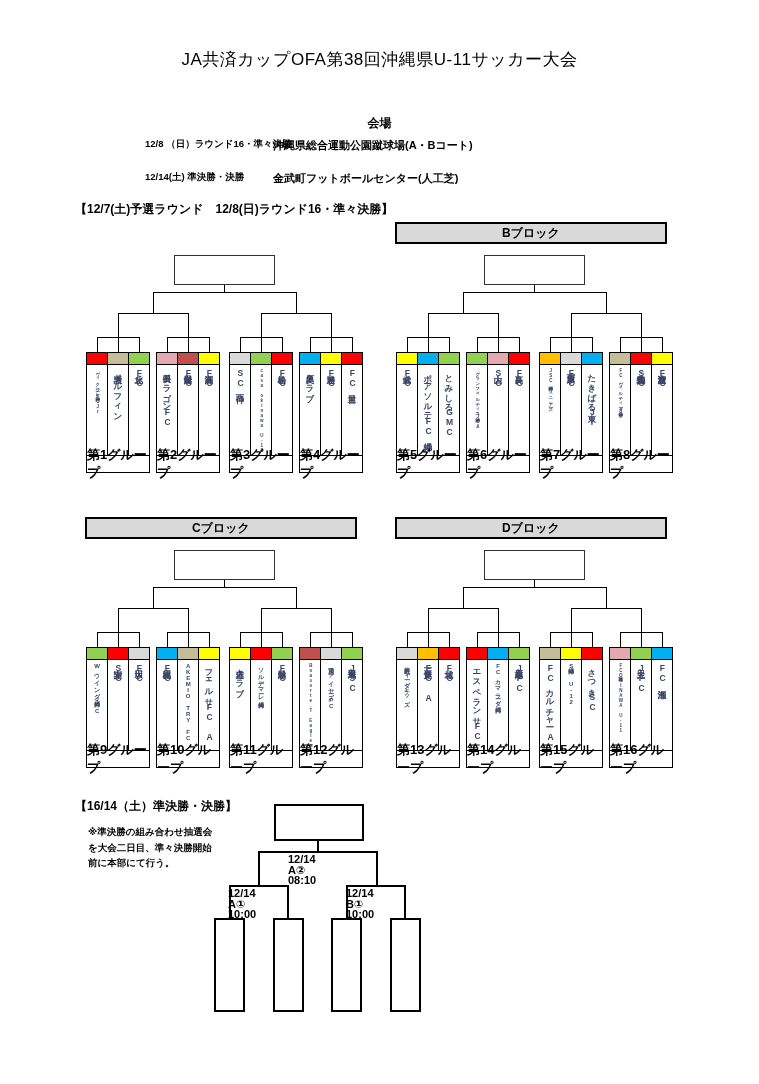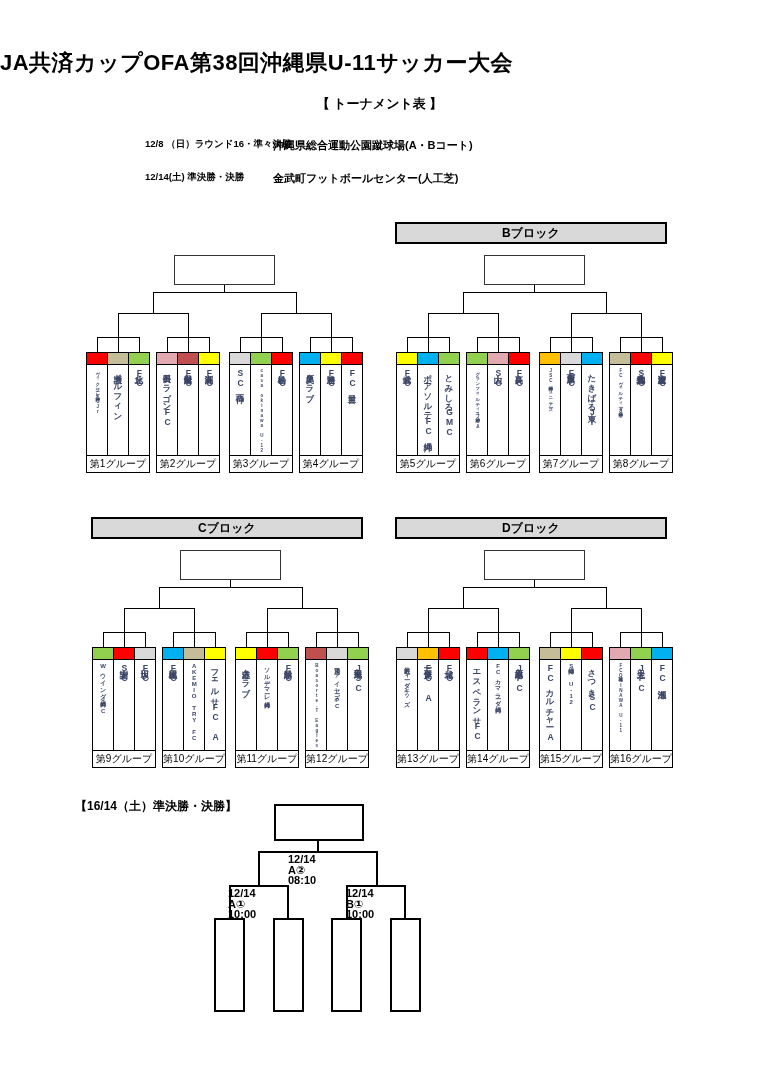--- a/index.html
+++ b/index.html
@@ -1,22 +1,22 @@
 <!DOCTYPE html>
 <html><head>
 <meta charset="utf-8">
 <style>
   html,body { margin:0; padding:0; background:#fff; }
   .page {
     position:relative; width:759px; height:1084px; background:#ffffff;
     font-family:"Liberation Sans","DejaVu Sans",sans-serif; color:#000;
     overflow:hidden;
   }
-  .title { position:absolute; left:0; right:0; top:48px; text-align:left;
-           font-size:22px; font-weight:700; letter-spacing:0.5px; }
+  .title { position:absolute; left:0; right:0; top:48px; text-align:center;
+           font-size:17px; font-weight:400; letter-spacing:0.5px; }
   .subtitle { position:absolute; left:0; right:0; top:95px; text-align:center;
               font-size:13px; font-weight:700; }
   .venue-label { position:absolute; left:0; right:0; top:115px; text-align:center;
                  font-size:12px; font-weight:700; }
   .sched-row { position:absolute; left:0; width:100%; height:15px; }
   .sched-date { position:absolute; left:145px; font-size:9.5px; font-weight:700; }
   .sched-venue { position:absolute; left:273px; font-size:11px; font-weight:700; }
   .section-heading { position:absolute; font-size:12px; font-weight:700; }
 
   
@@ -35,51 +35,52 @@
   .cell-strip + .cell-strip, .cell-name + .cell-name { margin-left:-1px; }
   .cell-name { width:22px; height:92px; border:1px solid #000; box-sizing:border-box;
                background:#fff; display:flex; justify-content:center; align-items:flex-start;
                padding-top:3px; color:#3a4566; overflow:hidden; }
   .vname { writing-mode:vertical-rl; text-orientation:upright; line-height:1.05; }
   .sz-n  { font-size:8.5px; font-weight:700; }
   .sz-s  { font-size:6px;   font-weight:700; }
   .sz-xs { font-size:4.5px; font-weight:600; }
   .group-footer { width:64px; height:18px; margin-top:-1px; border:1px solid #000;
                   box-sizing:border-box; display:flex; align-items:center;
-                  justify-content:center; font-size:10px; font-weight:400; background:#fff; }
+                  justify-content:center; font-size:13px; font-weight:700; background:#fff; }
 
   
   .fin-note { position:absolute; left:88px; top:824px; width:126px;
               font-size:9.5px; font-weight:700; line-height:15.5px; }
   .fin-champ { position:absolute; left:274px; top:804px; width:90px; height:37px;
                border:2px solid #000; box-sizing:border-box; background:#fff; }
   .hline { position:absolute; height:0; border-top:2px solid #000; }
   .vline { position:absolute; width:0; border-left:2px solid #000; }
   .fin-label { position:absolute; width:62px; 
                font-size:11px; font-weight:700; line-height:10.5px; }
   .final-slot { position:absolute; top:918px; width:31px; height:94px;
                 border:2px solid #000; box-sizing:border-box; background:#fff; }
 </style>
 </head>
 <body>
 
 <div class="page">
 
   <div class="title">JA共済カップOFA第38回沖縄県U-11サッカー大会</div>
-  <div class="subtitle">【 トーナメント表 】</div>
+  <div class="venue-label">会場</div>
 
   <div class="sched-row" style="top:138px">
     <span class="sched-date">12/8 （日）ラウンド16・準々決勝</span>
     <span class="sched-venue">沖縄県総合運動公園蹴球場(A・Bコート)</span>
   </div>
   <div class="sched-row" style="top:171px">
     <span class="sched-date">12/14(土) 準決勝・決勝</span>
     <span class="sched-venue">金武町フットボールセンター(人工芝)</span>
   </div>
 
+  <div class="section-heading" style="left:75px; top:201px">【12/7(土)予選ラウンド　12/8(日)ラウンド16・準々決勝】</div>
 
   <div id="blocks-root">
       <div class="block" style="left: 85px; top: 222px;">
         <svg width="280" height="132" class="block-lines">
           <path d="M139.5 63 V70 M68 70 H211 M68 70 V91 M211 70 V91 M33 91 H103 M176 91 H246 M33 91 V115 M12 115 H54 M12 115 V130 M33 115 V130 M54 115 V130 M103 91 V115 M82 115 H124 M82 115 V130 M103 115 V130 M124 115 V130 M176 91 V115 M155 115 H197 M155 115 V130 M176 115 V130 M197 115 V130 M246 91 V115 M225 115 H267 M225 115 V130 M246 115 V130 M267 115 V130" stroke="#000" stroke-width="1" fill="none" shape-rendering="crispEdges"></path>
         </svg>
         <div class="champ-box"></div>
         <div class="group" style="left: 1px;">
           <div class="strip-row">
             <div class="cell-strip" style="background: rgb(255, 0, 0);"></div>
@@ -233,21 +234,21 @@
             <div class="cell-name">
               <span class="vname sz-n">仲井真・真地SC</span>
             </div>
             <div class="cell-name">
               <span class="vname sz-n">渡慶次FC</span>
             </div>
           </div>
           <div class="group-footer">第8グループ</div>
         </div>
       </div>
-      <div class="block" style="left: 91px; top: 517px;">
+      <div class="block" style="left: 85px; top: 517px;">
         <div class="block-bar">Cブロック</div>
         <svg width="280" height="132" class="block-lines">
           <path d="M139.5 63 V70 M68 70 H211 M68 70 V91 M211 70 V91 M33 91 H103 M176 91 H246 M33 91 V115 M12 115 H54 M12 115 V130 M33 115 V130 M54 115 V130 M103 91 V115 M82 115 H124 M82 115 V130 M103 115 V130 M124 115 V130 M176 91 V115 M155 115 H197 M155 115 V130 M176 115 V130 M197 115 V130 M246 91 V115 M225 115 H267 M225 115 V130 M246 115 V130 M267 115 V130" stroke="#000" stroke-width="1" fill="none" shape-rendering="crispEdges"></path>
         </svg>
         <div class="champ-box"></div>
         <div class="group" style="left: 1px;">
           <div class="strip-row">
             <div class="cell-strip" style="background: rgb(146, 208, 80);"></div>
             <div class="cell-strip" style="background: rgb(255, 0, 0);"></div>
             <div class="cell-strip" style="background: rgb(217, 217, 217);"></div>
@@ -402,20 +403,21 @@
             <div class="cell-name">
               <span class="vname sz-n">FC泡瀬</span>
             </div>
           </div>
           <div class="group-footer">第16グループ</div>
         </div>
       </div>
     </div>
 
   <div class="section-heading" style="left:75px; top:798px">【16/14（土）準決勝・決勝】</div>
+  <div class="fin-note">※準決勝の組み合わせ抽選会を大会二日目、準々決勝開始前に本部にて行う。</div>
 
   <div class="fin-champ"></div>
 
   <div class="vline" style="left:317px; top:841px; height:10px"></div>
   <div class="hline" style="left:258px; top:851px; width:120px"></div>
   <div class="vline" style="left:258px; top:851px; height:34px"></div>
   <div class="vline" style="left:376px; top:851px; height:34px"></div>
   <div class="hline" style="left:229px; top:885px; width:60px"></div>
   <div class="hline" style="left:346px; top:885px; width:60px"></div>
   <div class="vline" style="left:229px; top:885px; height:33px"></div>

